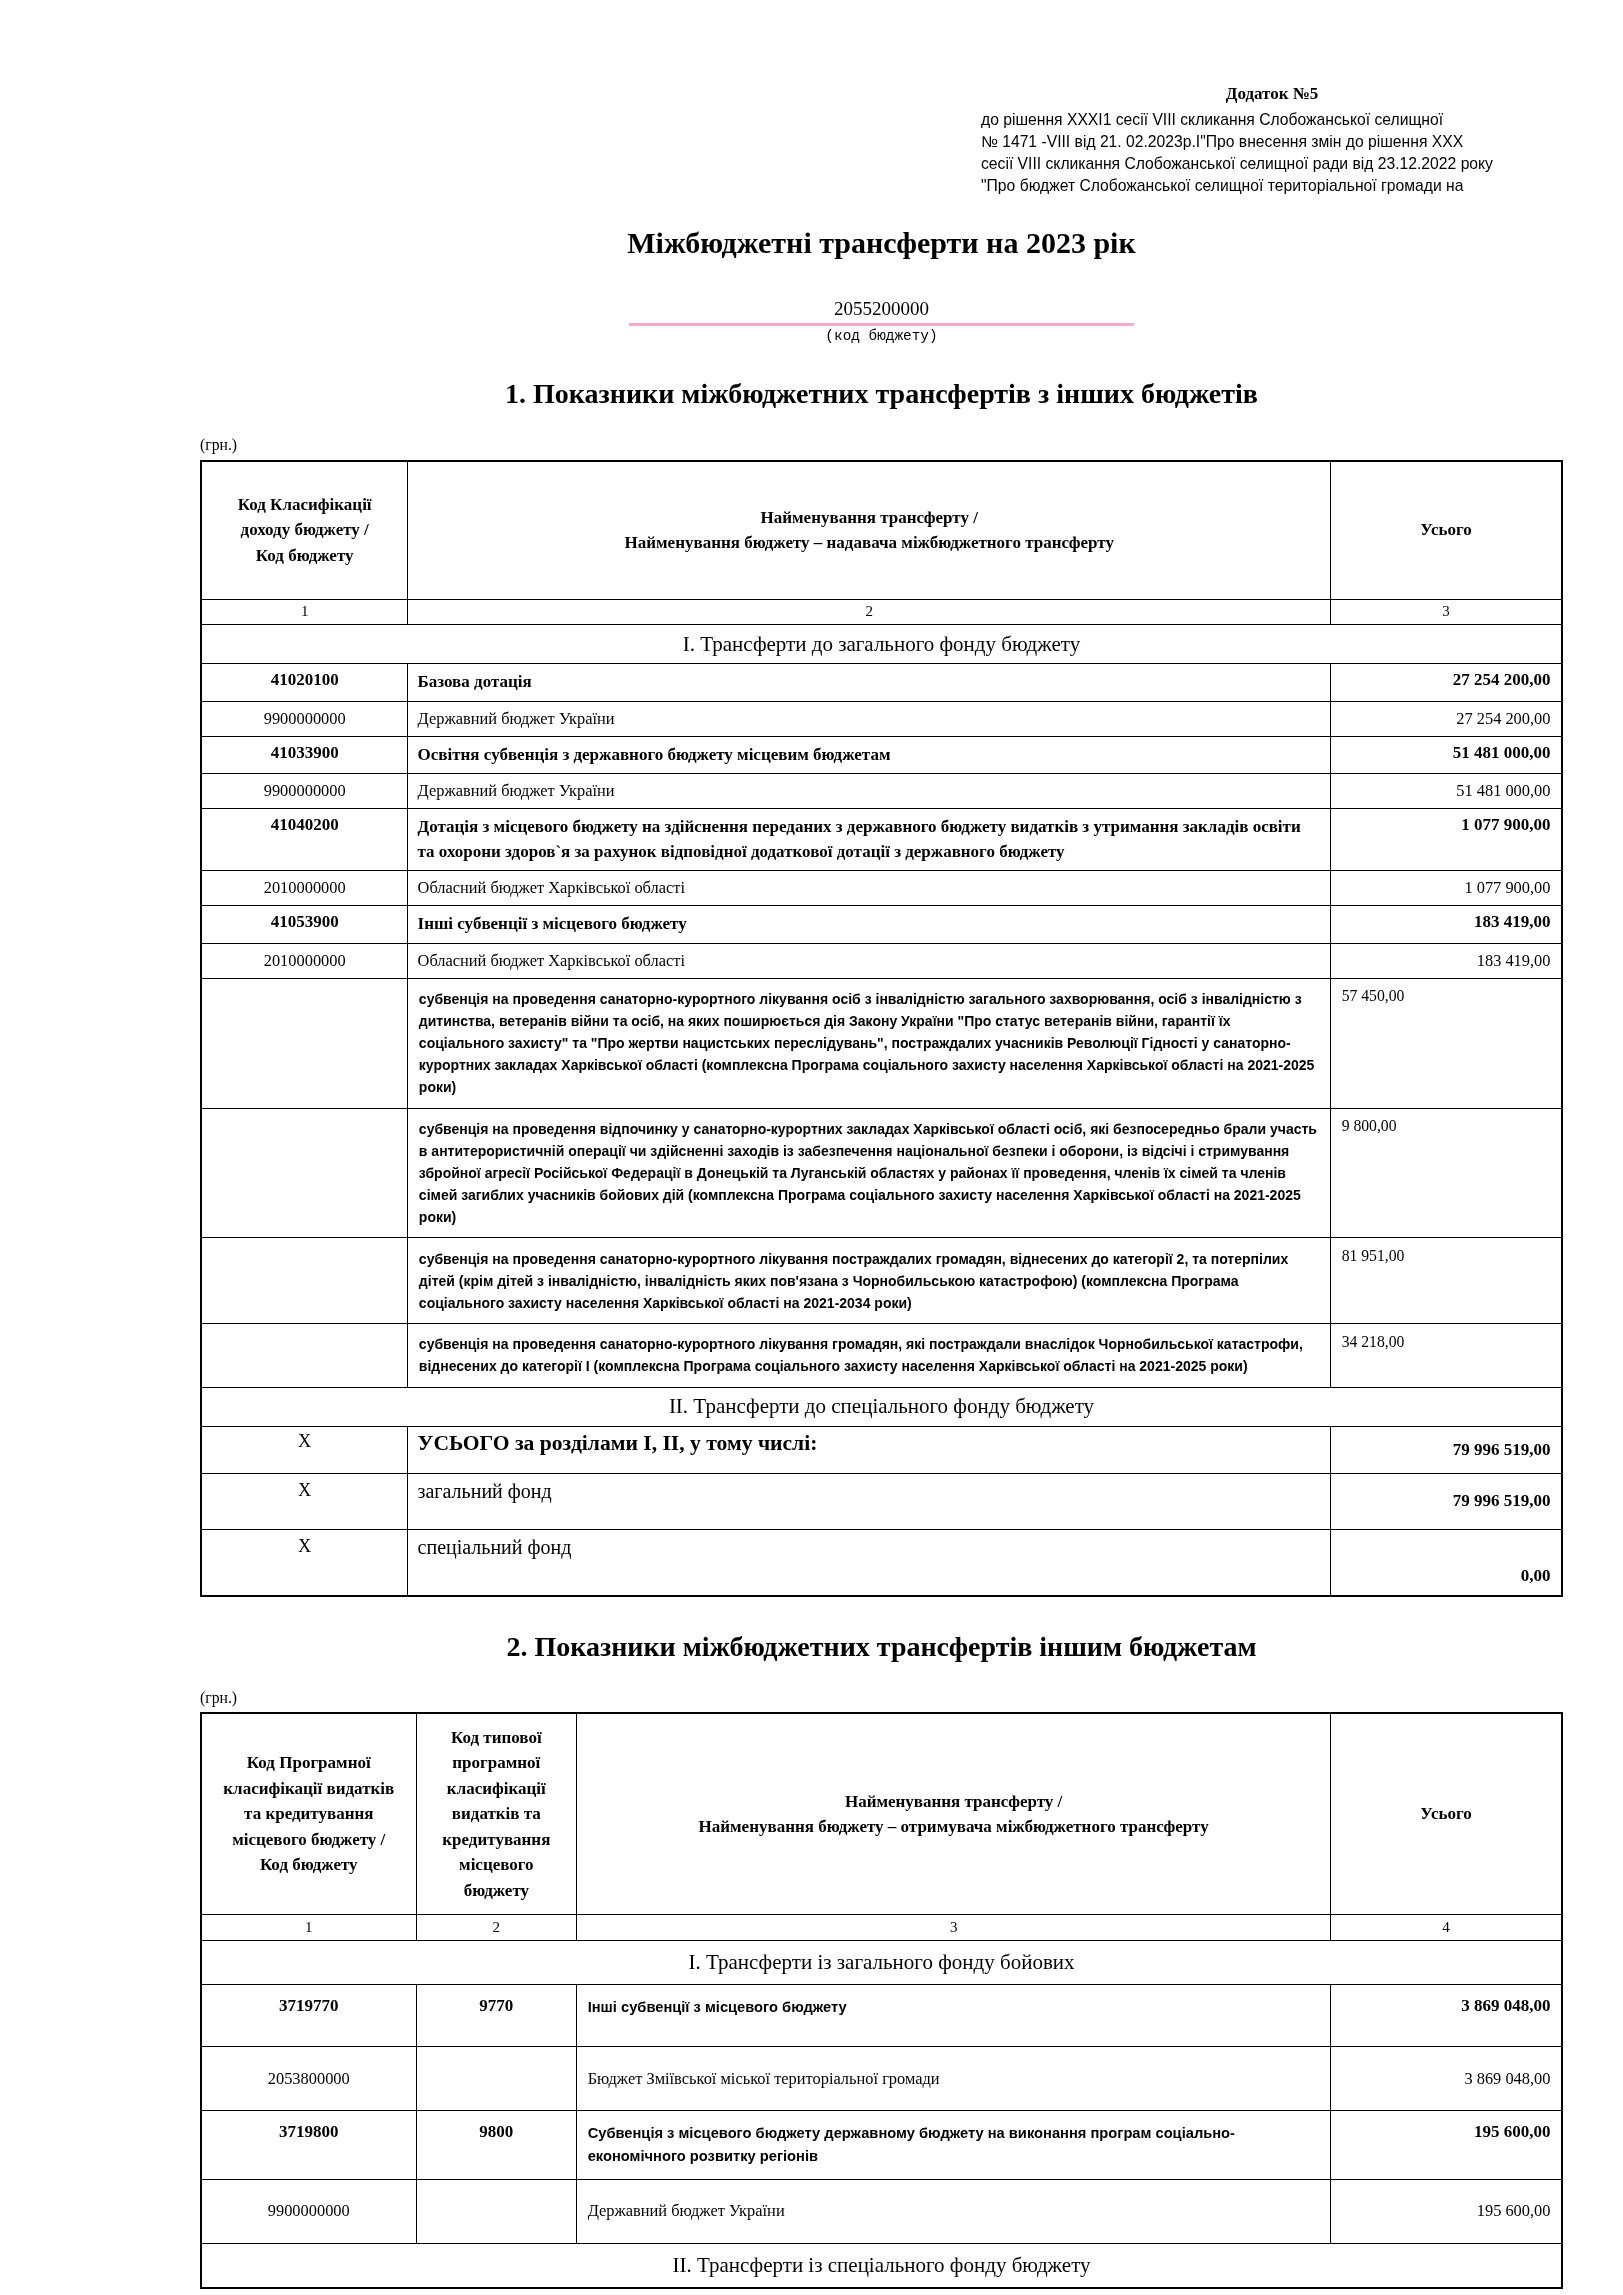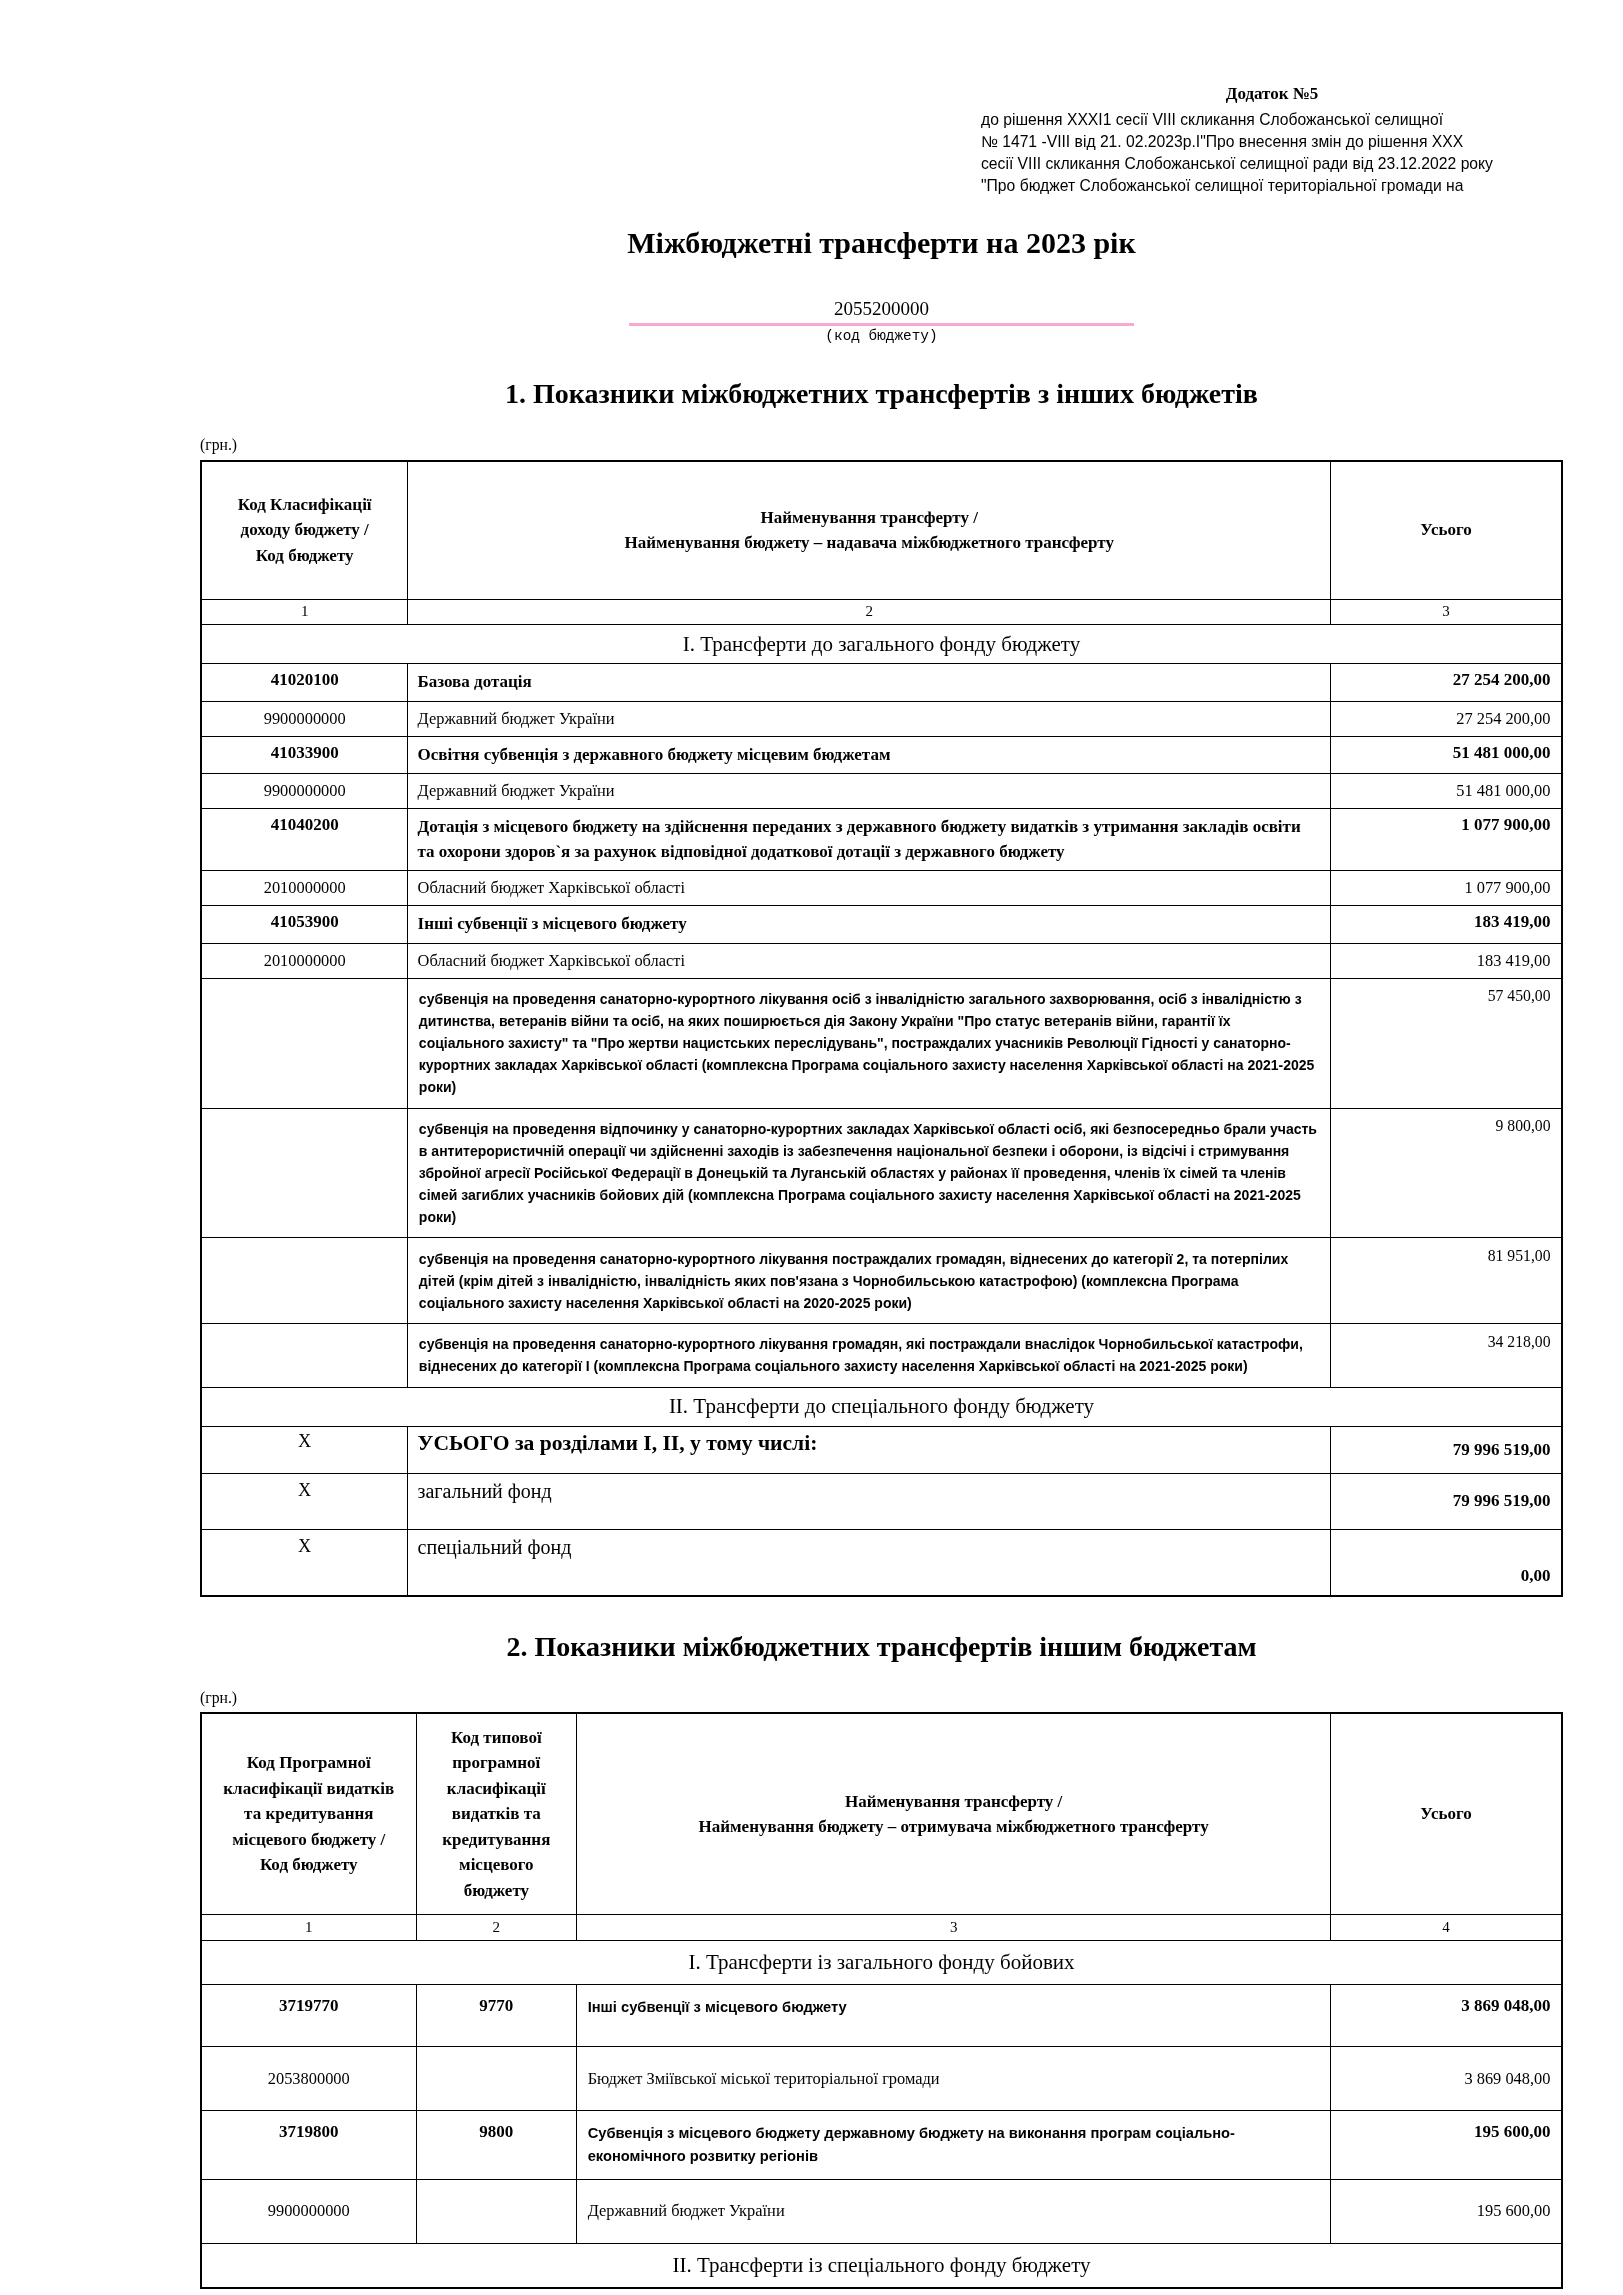--- a/index.html
+++ b/index.html
@@ -36,21 +36,21 @@
   #table1 .row-main .cell-name{text-align:left;padding:5.9px 9.2px;line-height:1.45;}
   #table1 .row-main .cell-total{text-align:right;padding:5.9px 10.5px;}
 
   #table1 .row-sub{height:35px;}
   #table1 .row-sub td{font-size:16.4px;vertical-align:middle;}
   #table1 .row-sub .cell-code{text-align:center;}
   #table1 .row-sub .cell-name{text-align:left;padding:3.9px 9.2px;}
   #table1 .row-sub .cell-total{text-align:right;padding:3.9px 10.5px;}
 
   #table1 .row-detail .cell-name{font-family:"Liberation Sans",sans-serif;font-weight:bold;font-size:14px;line-height:1.58;text-align:left;vertical-align:top;padding:9.2px 10.5px;}
-  #table1 .row-detail .cell-total{font-size:15.7px;text-align:right;vertical-align:top;padding:8.5px 10.5px;}
+  #table1 .row-detail .cell-total{font-size:15.7px;text-align:left;vertical-align:top;padding:8.5px 10.5px;}
 
   #table1 .row-total{height:47px;}
   #table1 .row-total .cell-code{font-size:18.3px;text-align:center;vertical-align:top;padding-top:4.6px;}
   #table1 .row-total .cell-name{font-weight:bold;font-size:21.6px;text-align:left;vertical-align:top;padding:4.6px 9.2px;}
   #table1 .row-total .cell-total{font-weight:bold;font-size:17px;text-align:right;vertical-align:middle;padding:4.6px 10.5px;}
 
   #table1 .row-fund{height:56px;}
   #table1 .row-fund .cell-code{font-size:18.3px;text-align:center;vertical-align:top;padding-top:5.9px;}
   #table1 .row-fund .cell-name{font-size:20px;text-align:left;vertical-align:top;padding:5.9px 9.2px;}
   #table1 .row-fund .cell-total{font-weight:bold;font-size:17px;text-align:right;vertical-align:middle;padding:5.9px 10.5px;}
@@ -165,21 +165,21 @@
             <td class="cell-name">субвенція на проведення санаторно-курортного лікування осіб з інвалідністю загального захворювання, осіб з інвалідністю з дитинства, ветеранів війни та осіб, на яких поширюється дія Закону України "Про статус ветеранів війни, гарантії їх соціального захисту"  та  "Про жертви нацистських переслідувань", постраждалих учасників Революції Гідності у санаторно-курортних закладах Харківської області (комплексна Програма соціального захисту населення Харківської області на 2021-2025 роки)</td>
             <td class="cell-total">57 450,00</td>
           </tr>
           <tr class="row-detail">
             <td class="cell-code"></td>
             <td class="cell-name">субвенція на проведення відпочинку у санаторно-курортних закладах Харківської області осіб, які безпосередньо брали участь в антитерористичній операції чи здійсненні заходів із забезпечення національної безпеки і оборони, із відсічі і стримування збройної агресії Російської Федерації в Донецькій та Луганській областях у районах її проведення, членів їх сімей та членів сімей загиблих учасників бойових дій (комплексна Програма соціального захисту населення Харківської області на 2021-2025 роки)</td>
             <td class="cell-total">9 800,00</td>
           </tr>
           <tr class="row-detail">
             <td class="cell-code"></td>
-            <td class="cell-name">субвенція на проведення санаторно-курортного лікування постраждалих громадян, віднесених до категорії 2, та потерпілих дітей (крім дітей з інвалідністю, інвалідність яких пов'язана з Чорнобильською катастрофою)  (комплексна Програма соціального захисту населення Харківської області на 2020-2025 роки)</td>
+            <td class="cell-name">субвенція на проведення санаторно-курортного лікування постраждалих громадян, віднесених до категорії 2, та потерпілих дітей (крім дітей з інвалідністю, інвалідність яких пов'язана з Чорнобильською катастрофою)  (комплексна Програма соціального захисту населення Харківської області на 2021-2034 роки)</td>
             <td class="cell-total">81 951,00</td>
           </tr>
           <tr class="row-detail">
             <td class="cell-code"></td>
             <td class="cell-name">субвенція на проведення санаторно-курортного лікування  громадян, які постраждали внаслідок  Чорнобильської катастрофи, віднесених до категорії І (комплексна Програма соціального захисту населення Харківської області на 2021-2025 роки)</td>
             <td class="cell-total">34 218,00</td>
           </tr>
           <tr class="row-section">
             <td colspan="3" class="cell-section">ІІ. Трансферти до спеціального фонду бюджету</td>
           </tr>

